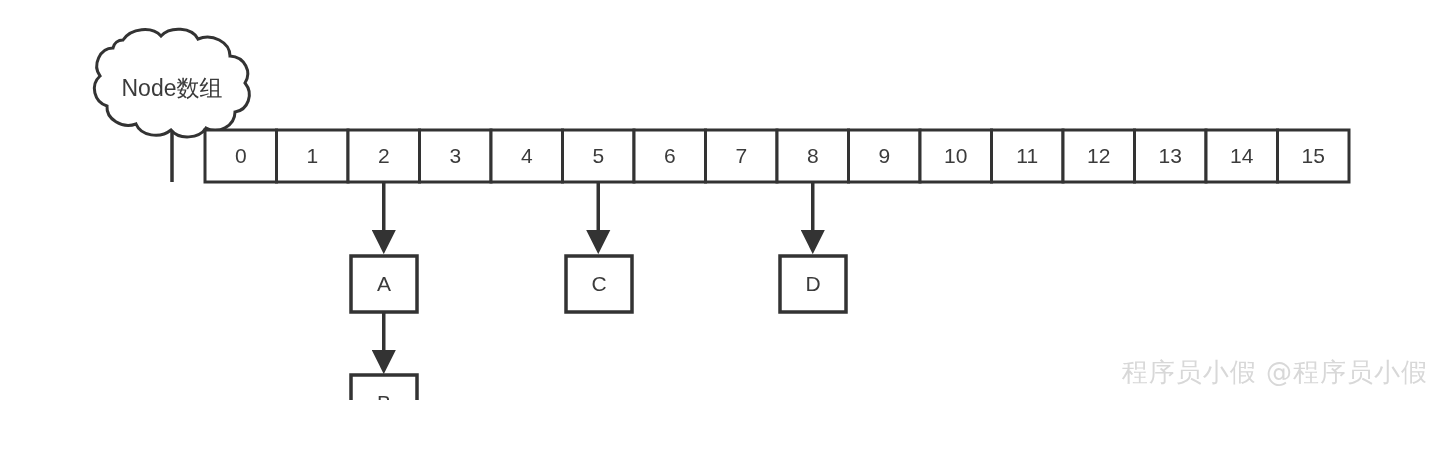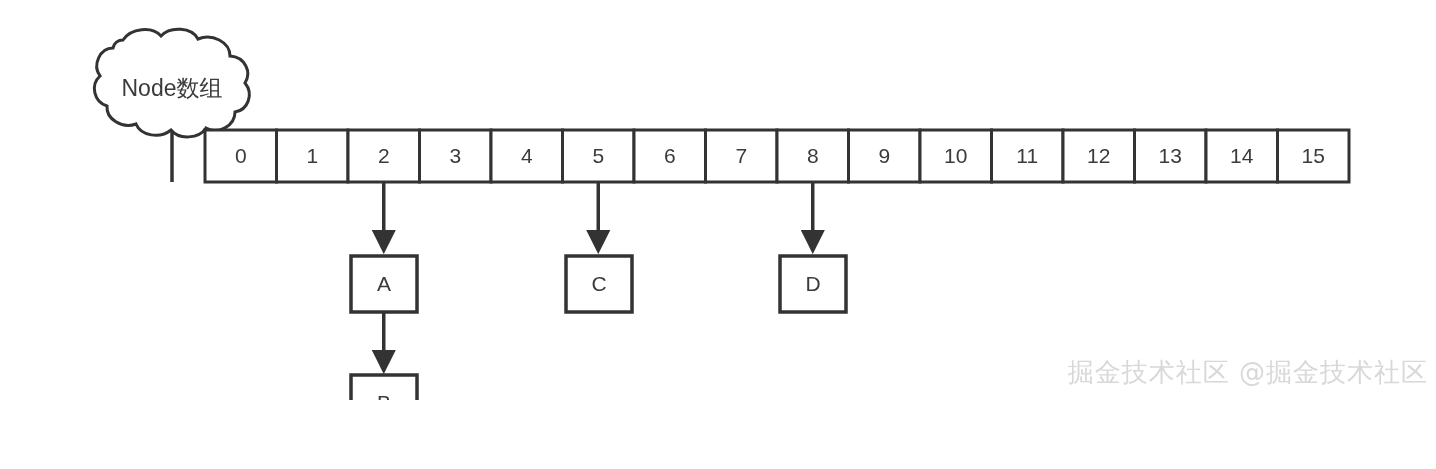--- a/index.html
+++ b/index.html
@@ -173,15 +173,15 @@
       <text class="node-label" x="599" y="285">C</text>
     </g>
 
     <g>
       <rect class="node-rect" x="780" y="256" width="66" height="56"></rect>
       <text class="node-label" x="813" y="285">D</text>
     </g>
 
   </svg>
 
-  <div class="watermark">掘金技术社区 @掘金技术社区</div>
+  <div class="watermark">程序员小假 @程序员小假</div>
 
 </div>
 
 </body></html>

